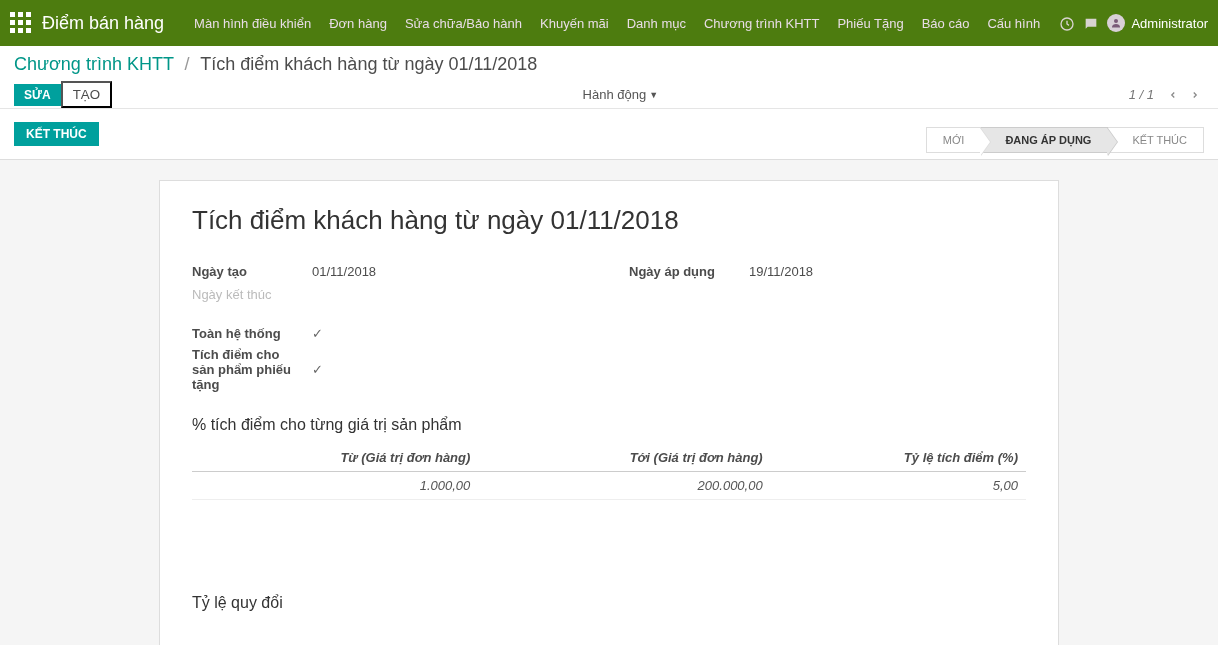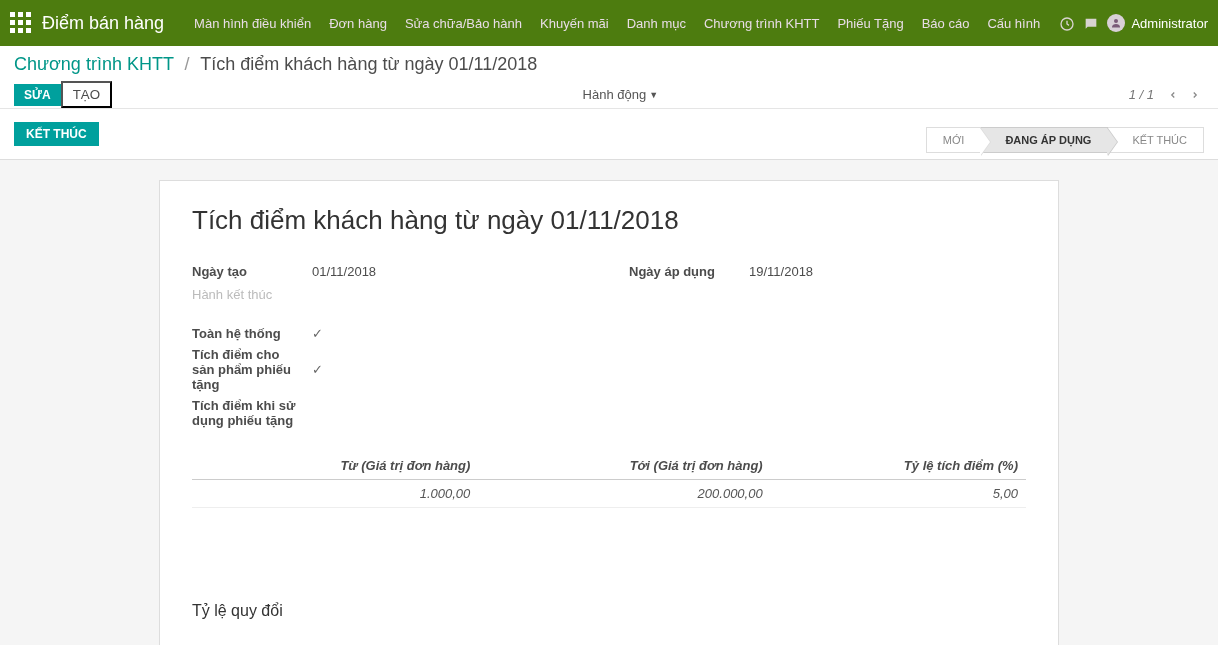--- a/index.html
+++ b/index.html
@@ -169,41 +169,38 @@
     <div class="fields-grid">
       <div class="field-row">
         <div class="field-label">Ngày tạo</div>
         <div class="field-value">01/11/2018</div>
       </div>
       <div class="field-row">
         <div class="field-label">Ngày áp dụng</div>
         <div class="field-value">19/11/2018</div>
       </div>
       <div class="field-row">
-        <div class="field-label muted">Hành kết thúc</div>
+        <div class="field-label muted">Ngày kết thúc</div>
         <div class="field-value"></div>
       </div>
       <div></div>
     </div>
 
     <div class="check-fields">
       <div class="check-row">
         <div class="field-label">Toàn hệ thống</div>
         <div class="check-mark">✓</div>
       </div>
       <div class="check-row">
         <div class="field-label">Tích điểm cho sản phẩm phiếu tặng</div>
         <div class="check-mark">✓</div>
       </div>
-      <div class="check-row">
-        <div class="field-label">Tích điểm khi sử dụng phiếu tặng</div>
-        <div class="check-mark"></div>
-      </div>
-    </div>
-
+    </div>
+
+    <div class="section-title">% tích điểm cho từng giá trị sản phẩm</div>
     <table class="tbl">
       <thead>
         <tr>
           <th>Từ (Giá trị đơn hàng)</th>
           <th>Tới (Giá trị đơn hàng)</th>
           <th>Tỷ lệ tích điểm (%)</th>
         </tr>
       </thead>
       <tbody>
         <tr>

